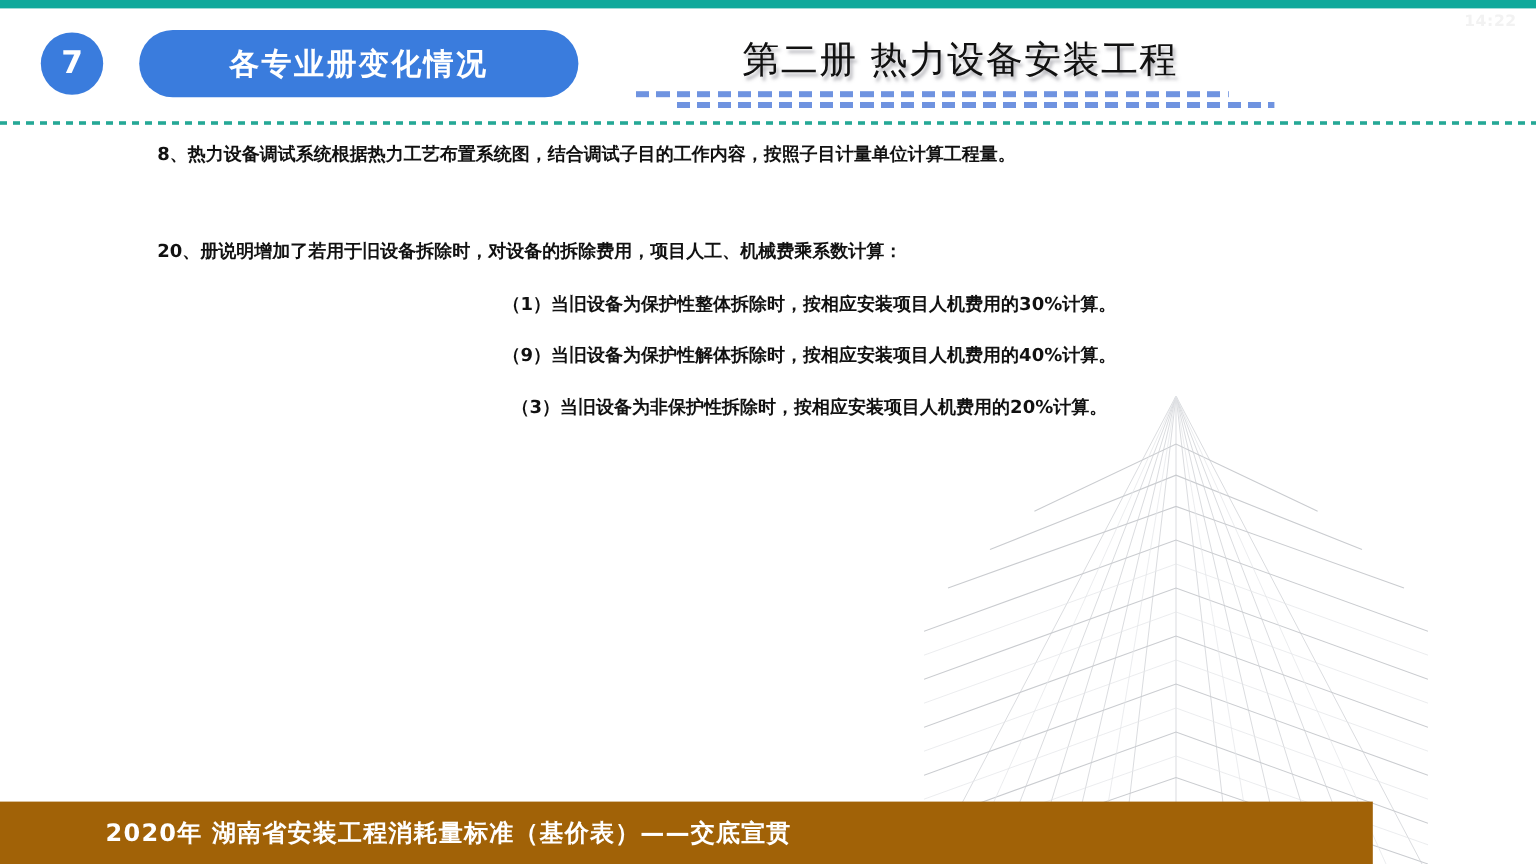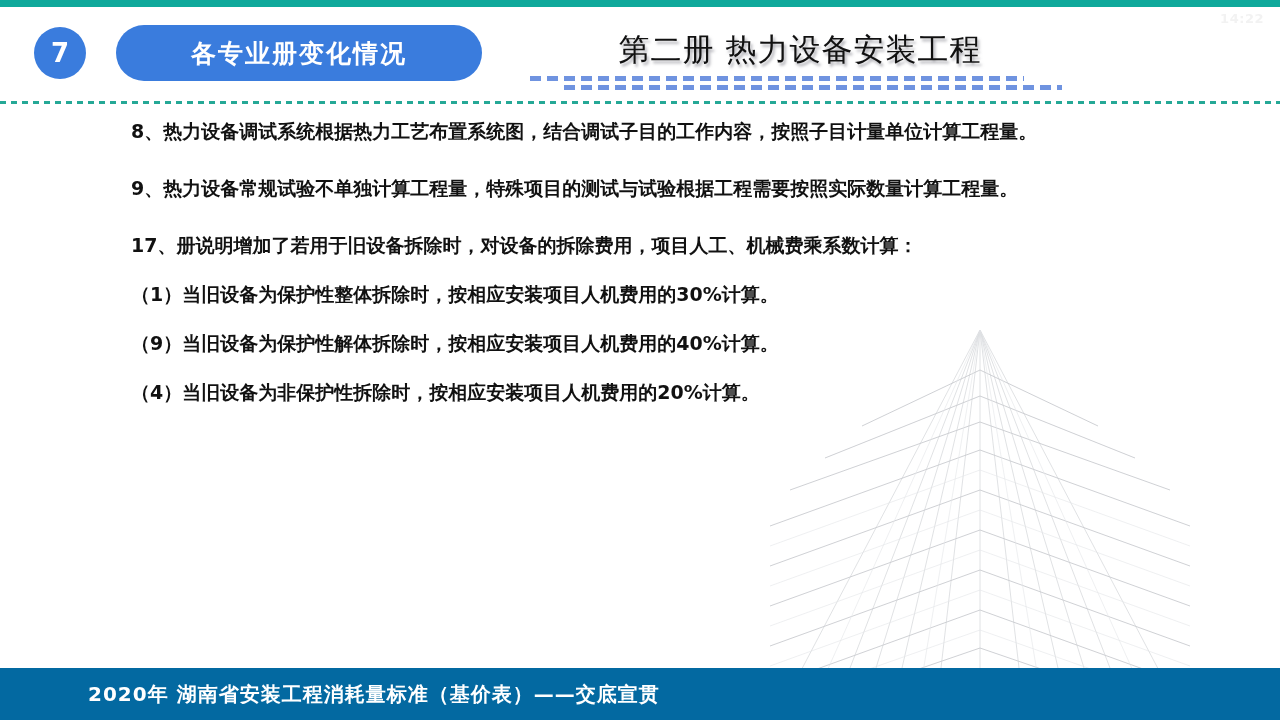--- a/index.html
+++ b/index.html
@@ -103,50 +103,50 @@
   }
 
   
   #body {
     position:absolute; left:0; top:118px;
     width:1280px; height:545px;
     z-index:1;
   }
 
   .para {
-    font-size:19px;
+    font-size:15px;
     line-height:1.42;
     color:#111111;
     font-weight:bold;
     font-family:"DejaVu Sans","Liberation Sans",sans-serif;
   }
 
   
   .para.lvl1 {
     margin:0 62px 0 85px;
     text-indent:46px;
     text-align:justify;
     text-justify:inter-ideograph;
   }
 
   
   .para.lvl2 {
     margin:0 62px 0 85px;
     text-indent:46px;
-    text-align:left;
+    text-align:center;
   }
 
   .spacer-a { height:30px; }
   .spacer-b { height:22px; }
 
   
   #footer-bar {
     position:absolute; left:0; bottom:0;
-    width:1280px; height:52px;
-    background:#0369a1;
+    width:1144px; height:52px;
+    background:#a16207;
     z-index:3;
   }
   #footer-text {
     position:absolute; left:0; top:0;
     width:1280px; height:52px;
     display:flex; align-items:center;
     padding-left:88px;
     color:#ffffff;
     font-size:20px; font-weight:bold;
     letter-spacing:1px;
@@ -217,33 +217,32 @@
     </div>
   </div>
 
   <div id="header-dotted"></div>
 
   <div id="body">
 
     <p class="para lvl1">8、热力设备调试系统根据热力工艺布置系统图，结合调试子目的工作内容，按照子目计量单位计算工程量。</p>
     <div class="spacer-a"></div>
 
-    <p class="para lvl1">9、热力设备常规试验不单独计算工程量，特殊项目的测试与试验根据工程需要按照实际数量计算工程量。</p>
     <div class="spacer-a"></div>
 
-    <p class="para lvl1">17、册说明增加了若用于旧设备拆除时，对设备的拆除费用，项目人工、机械费乘系数计算：</p>
+    <p class="para lvl1">20、册说明增加了若用于旧设备拆除时，对设备的拆除费用，项目人工、机械费乘系数计算：</p>
     <div class="spacer-b"></div>
 
     <p class="para lvl2">（1）当旧设备为保护性整体拆除时，按相应安装项目人机费用的30%计算。</p>
     <div class="spacer-b"></div>
 
     <p class="para lvl2">（9）当旧设备为保护性解体拆除时，按相应安装项目人机费用的40%计算。</p>
     <div class="spacer-b"></div>
 
-    <p class="para lvl2">（4）当旧设备为非保护性拆除时，按相应安装项目人机费用的20%计算。</p>
+    <p class="para lvl2">（3）当旧设备为非保护性拆除时，按相应安装项目人机费用的20%计算。</p>
     <div class="spacer-b"></div>
 
   </div>
 
   <div id="footer-bar">
     <div id="footer-text">2020年  湖南省安装工程消耗量标准（基价表）——交底宣贯</div>
   </div>
 
 </div>
 

